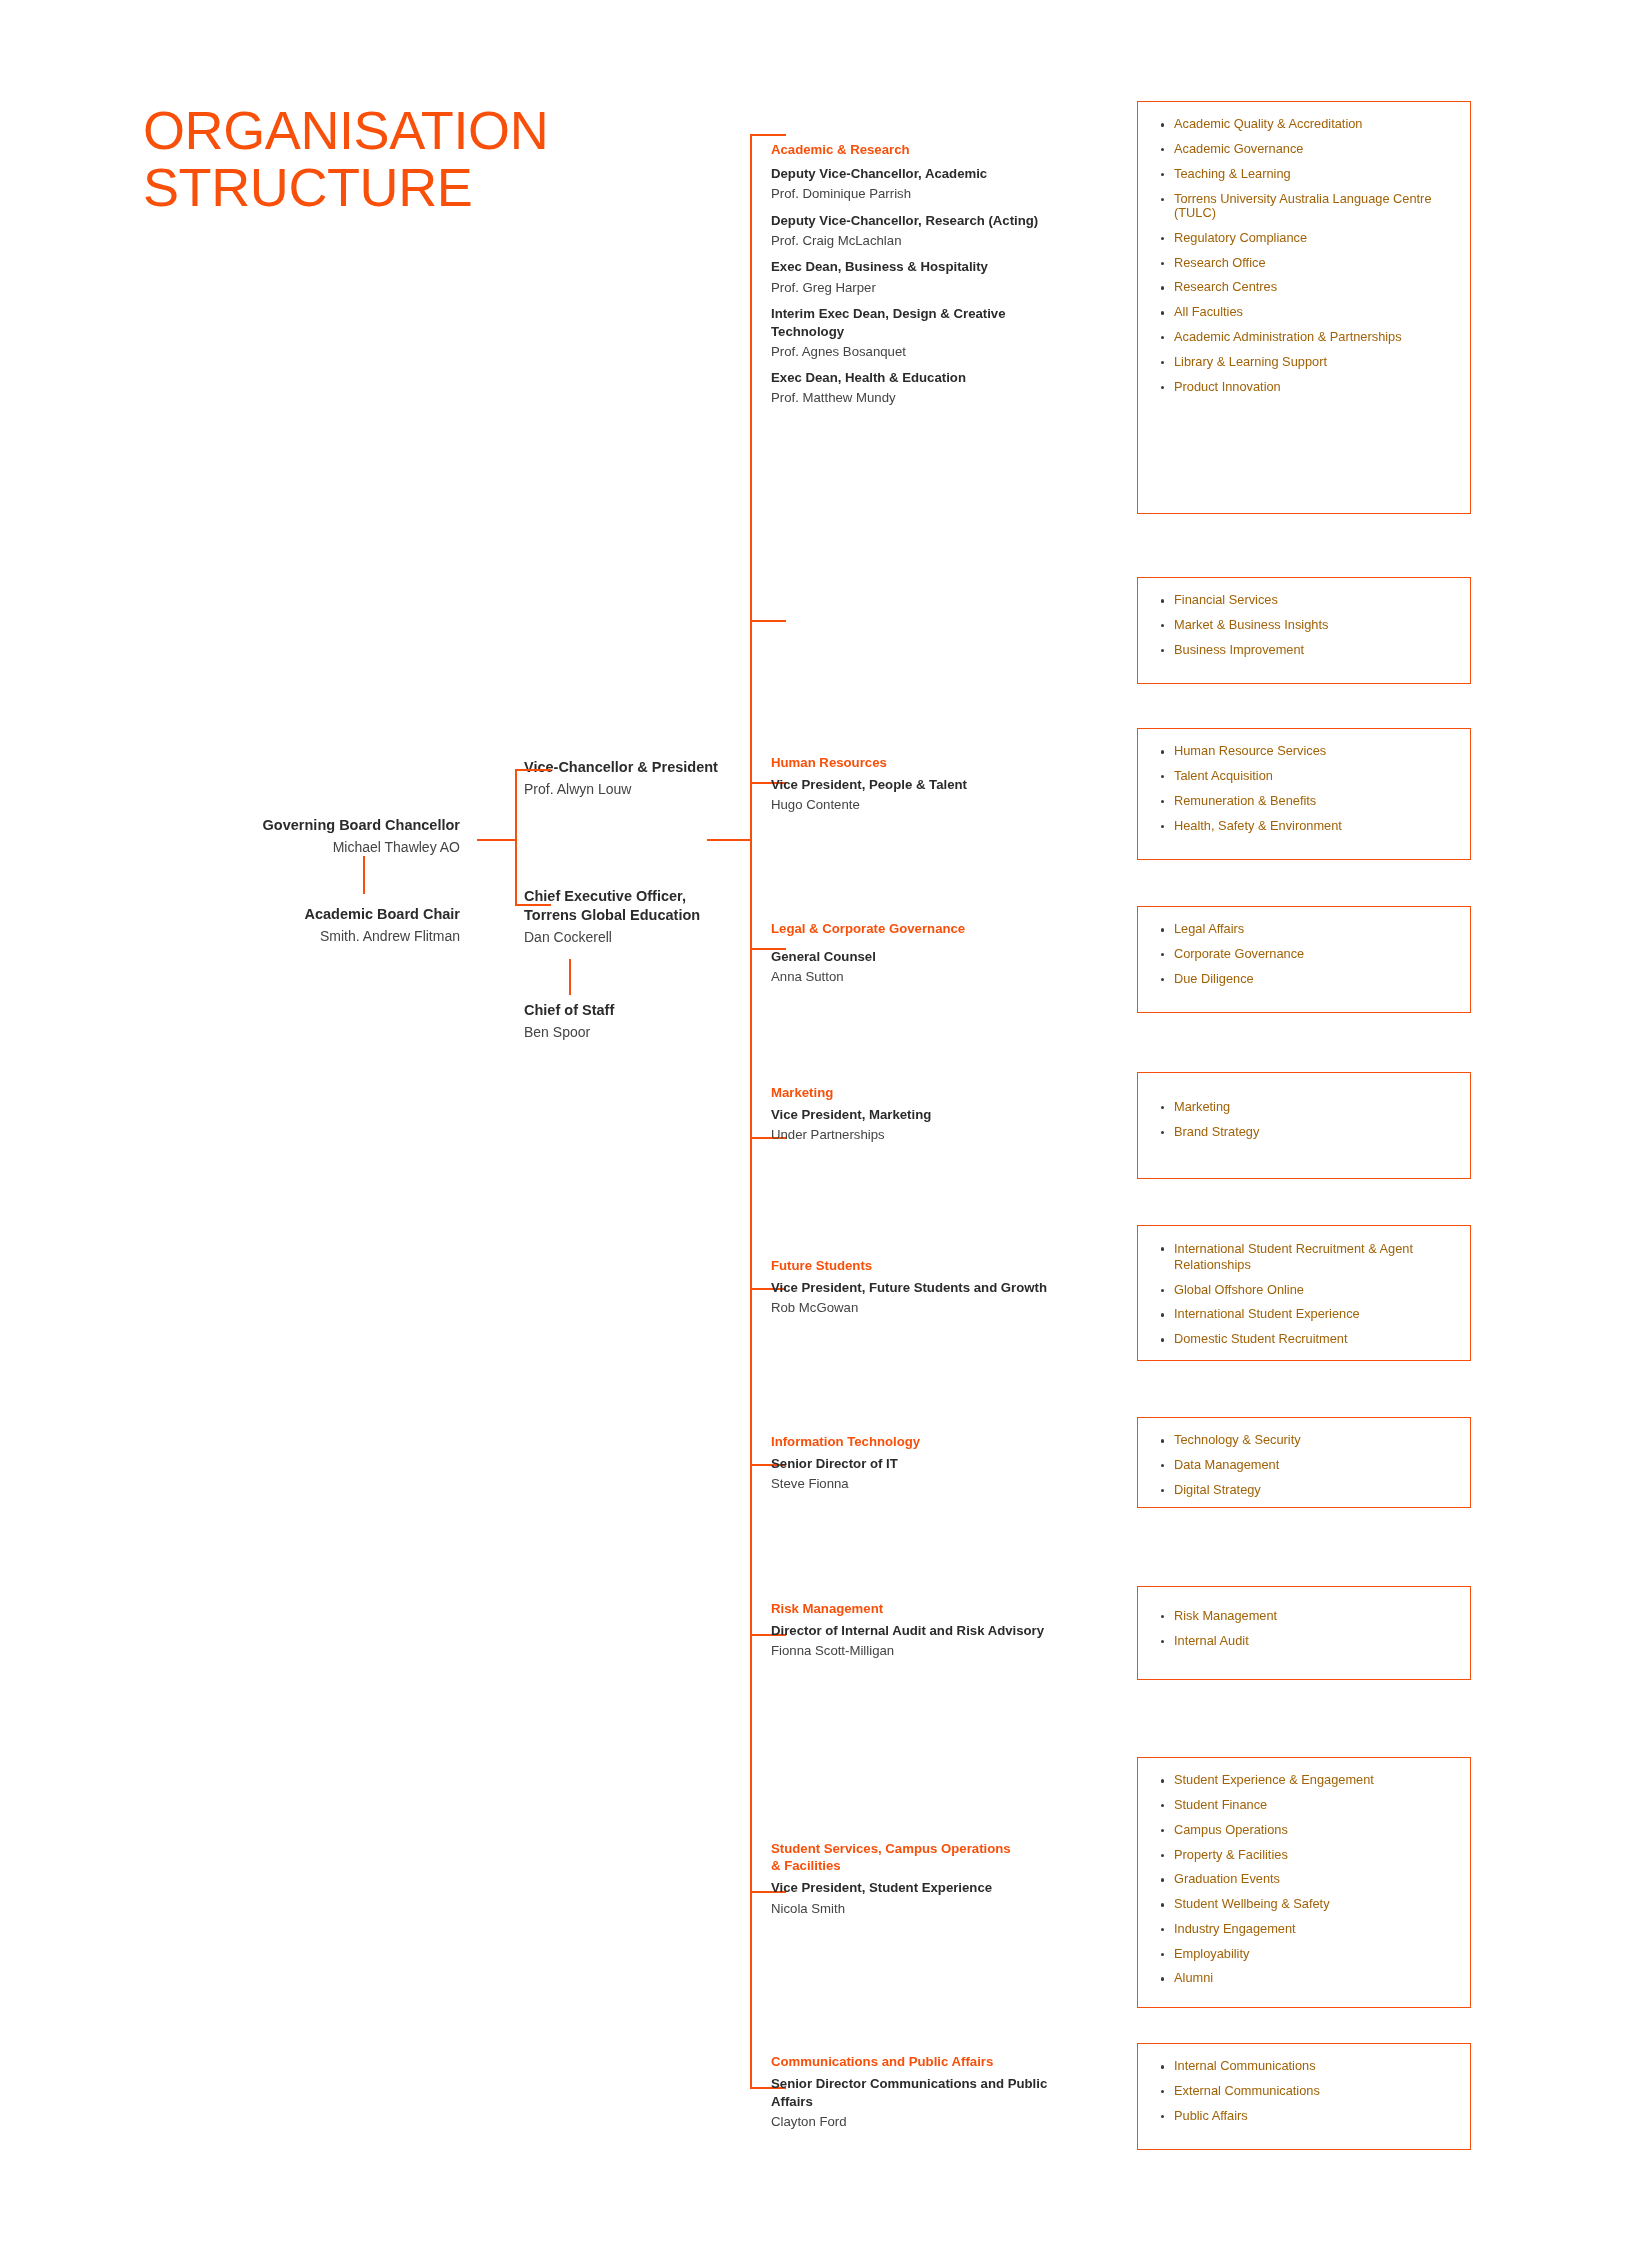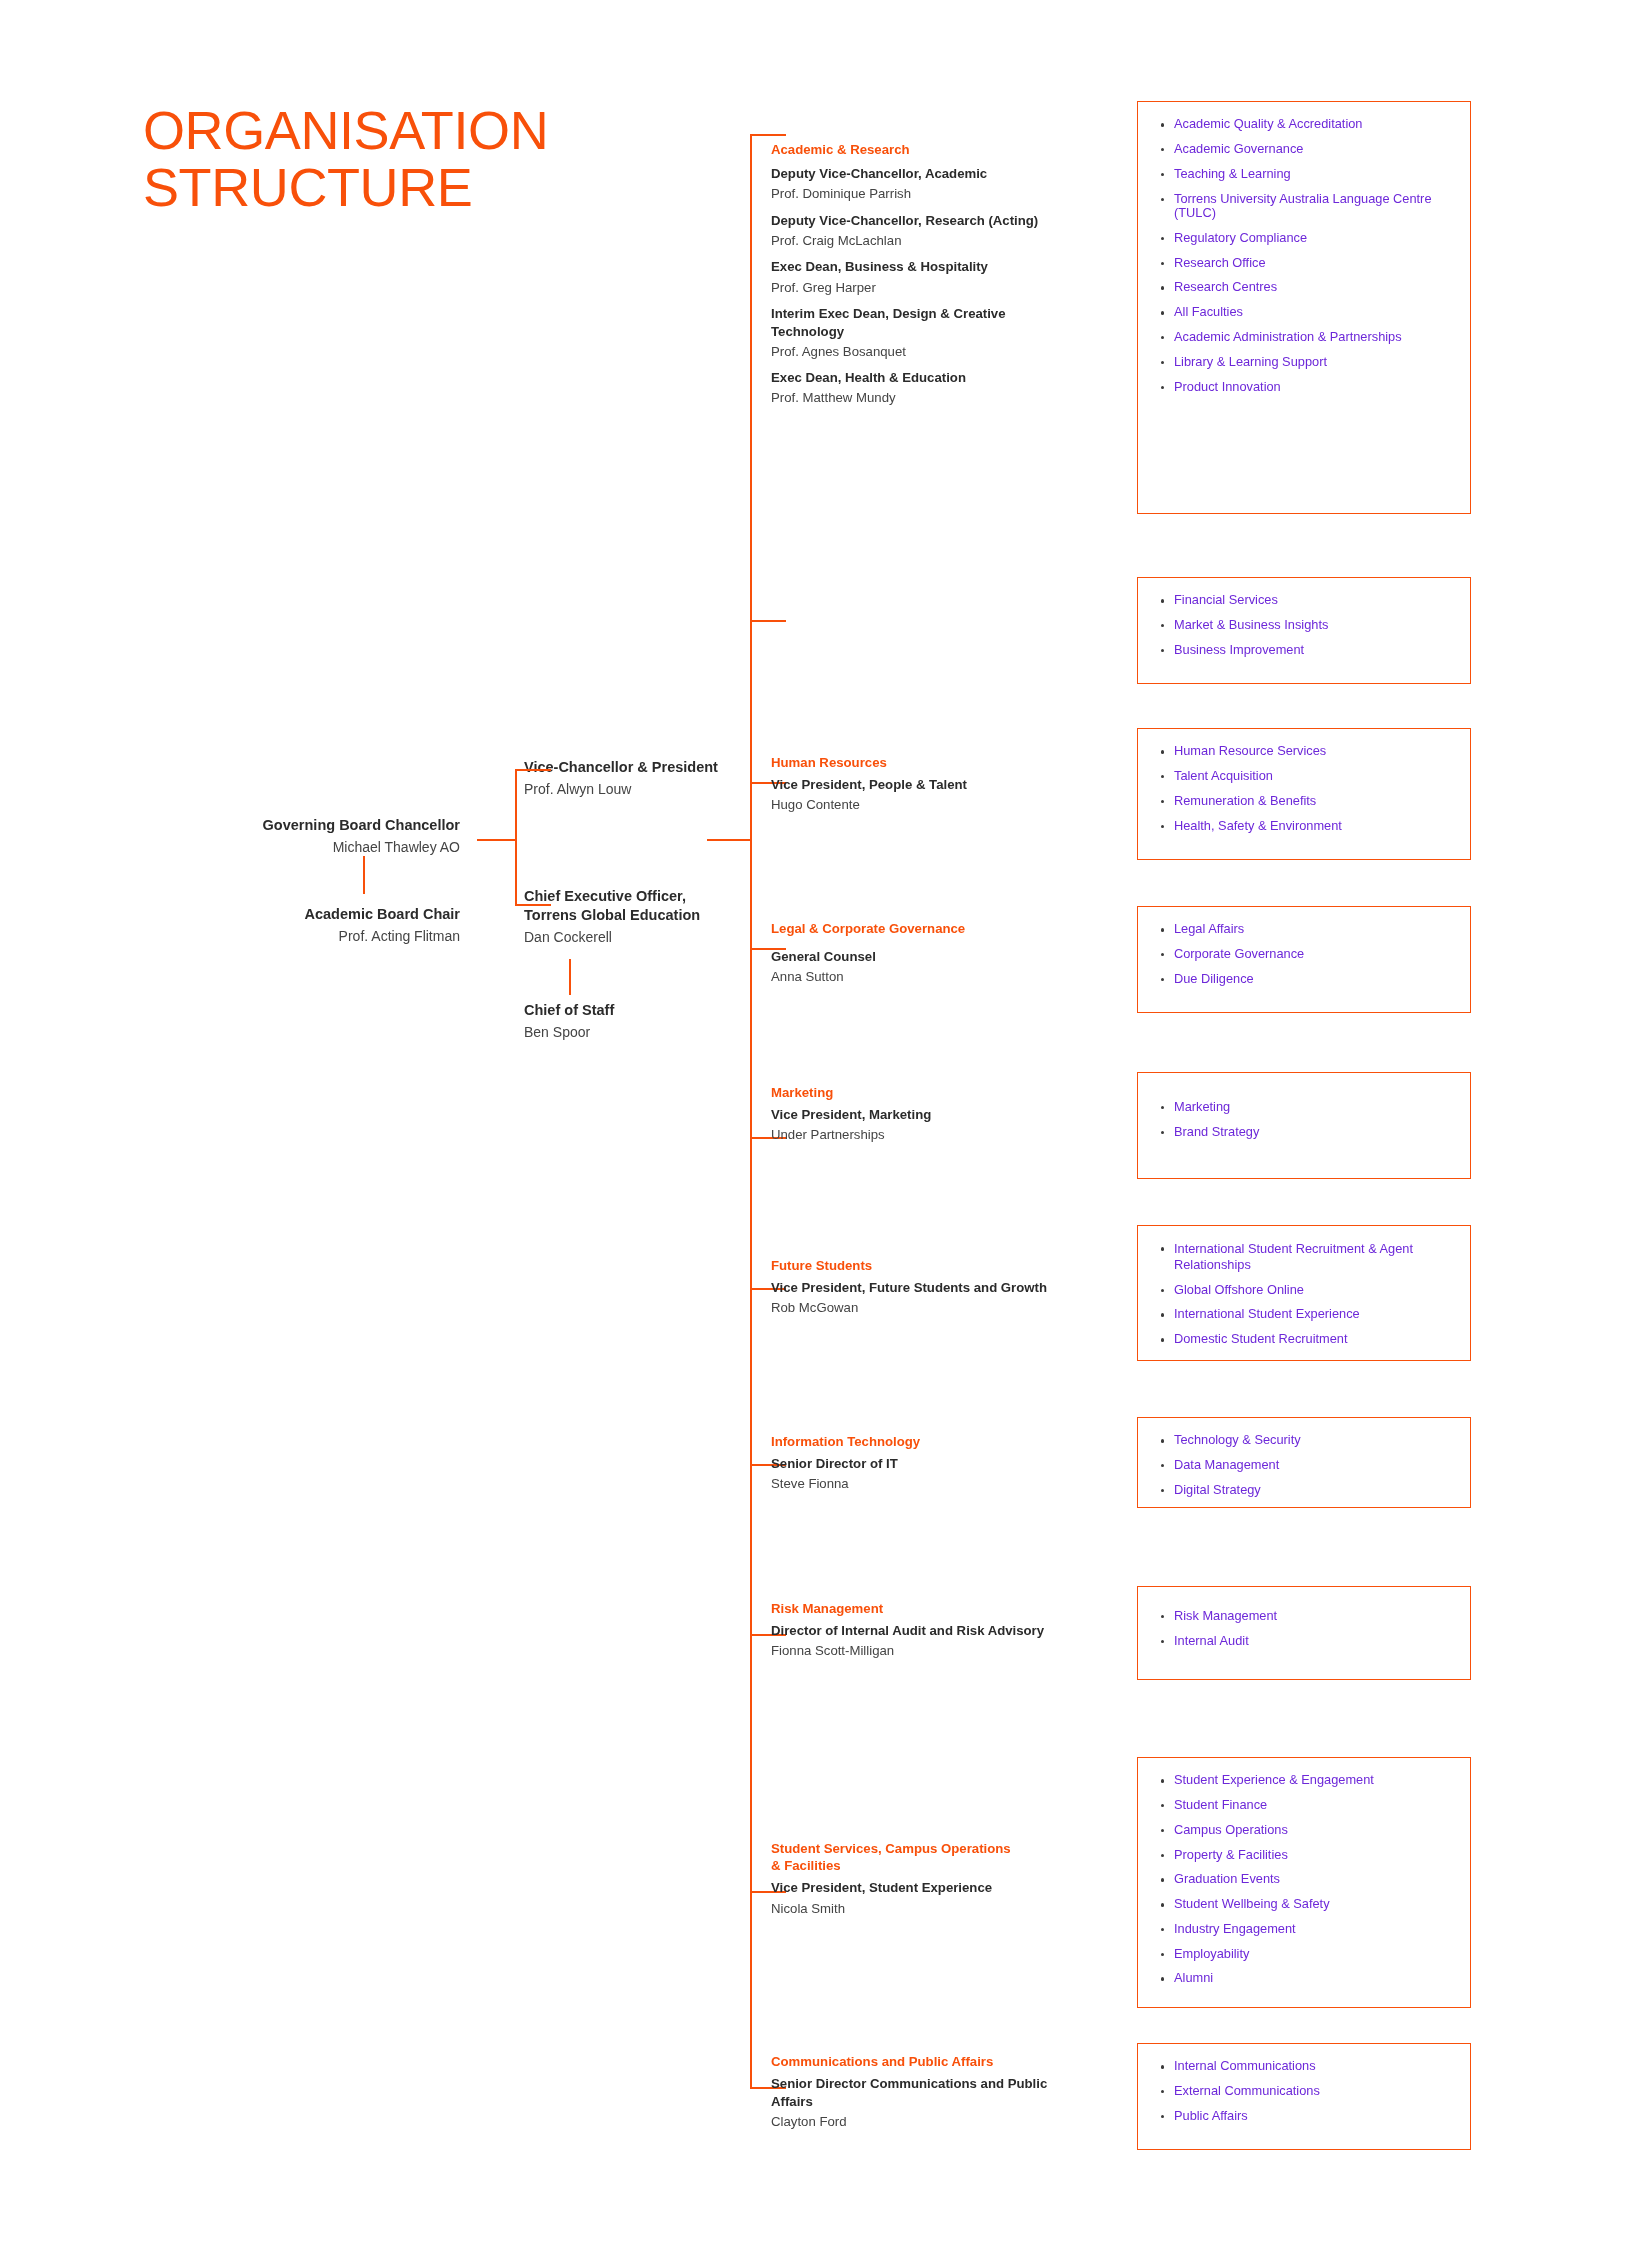--- a/index.html
+++ b/index.html
@@ -118,21 +118,21 @@
     background: #ffffff;
   }
   .respbox ul {
     list-style: none;
     margin: 0;
     padding: 0;
   }
   .respbox li {
     position: relative;
     font-size: 12.8px;
-    color: #6d28d9;
+    color: #a16207;
     line-height: 1.14;
     padding-left: 19px;
     margin-bottom: 10.2px;
   }
   .respbox li:last-child { margin-bottom: 0; }
   .respbox li::before {
     content: "";
     position: absolute;
     left: 6px;
     top: 6px;
@@ -155,21 +155,21 @@
     <span class="tline">STRUCTURE</span>
   </div>
 
   <div class="node right-align" id="node-governing-board">
     <div class="role">Governing Board Chancellor</div>
     <div class="person">Michael Thawley AO</div>
   </div>
 
   <div class="node right-align" id="node-academic-board">
     <div class="role">Academic Board Chair</div>
-    <div class="person">Prof. Acting Flitman</div>
+    <div class="person">Smith. Andrew Flitman</div>
   </div>
 
   <div class="node" id="node-vc-president">
     <div class="role">Vice-Chancellor &amp; President</div>
     <div class="person">Prof. Alwyn Louw</div>
   </div>
 
   <div class="node" id="node-ceo-tge">
     <div class="role">Chief Executive Officer,</div>
     <div class="role">Torrens Global Education</div>

